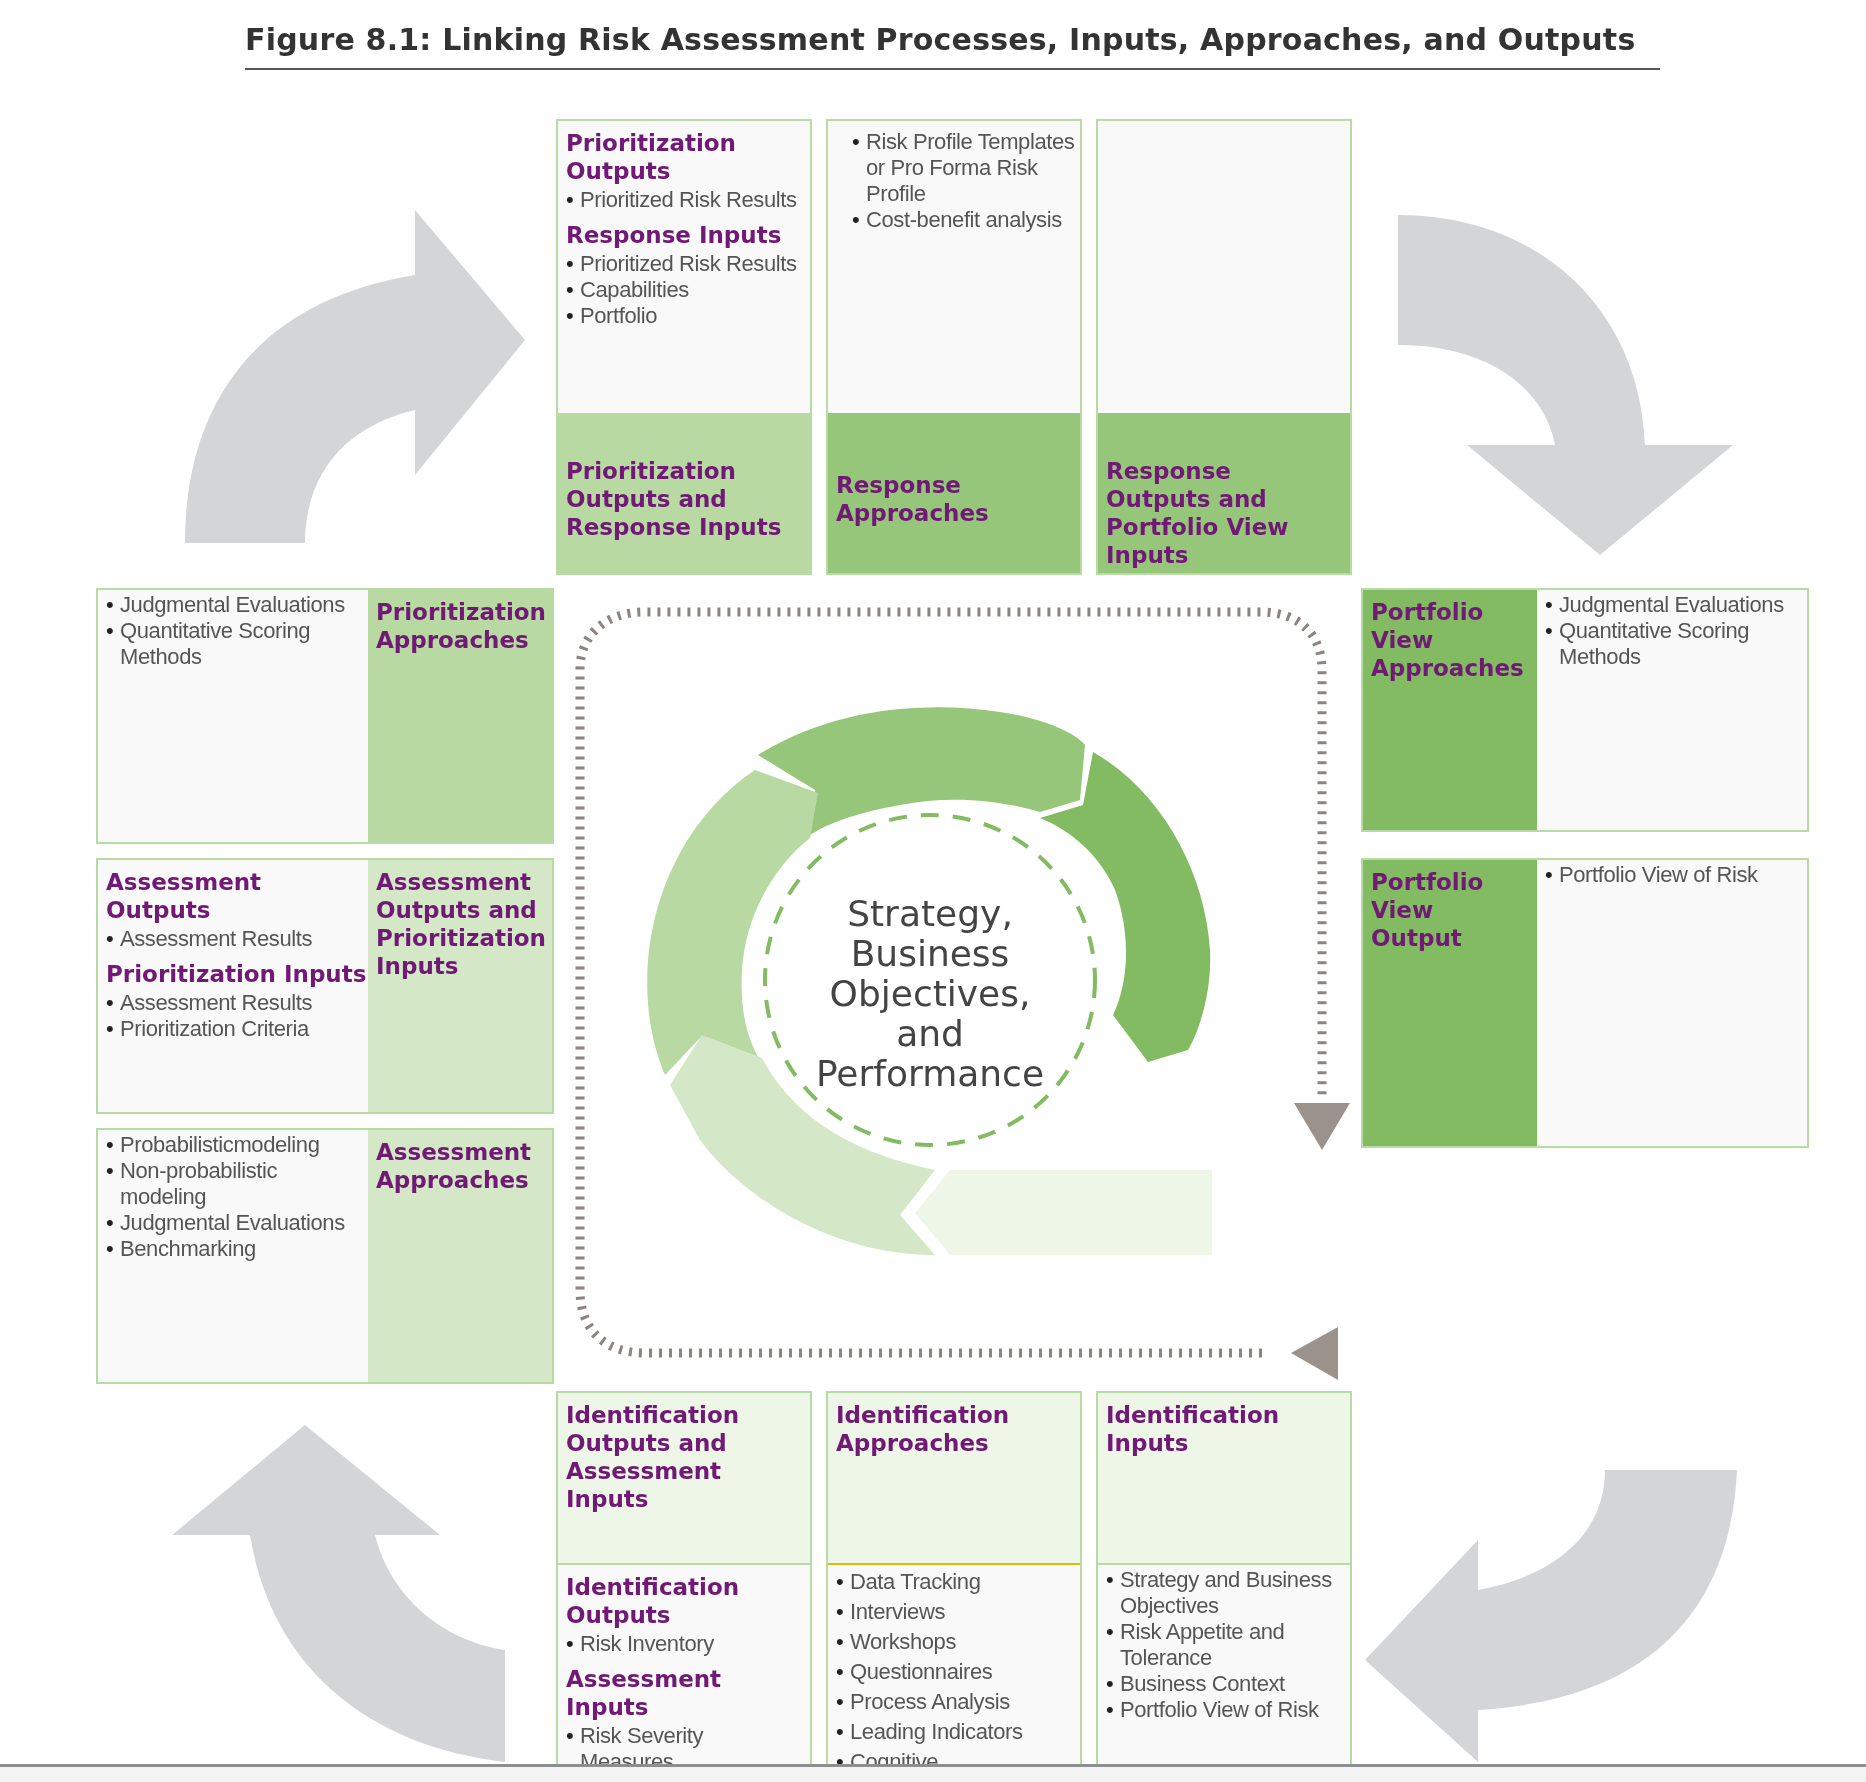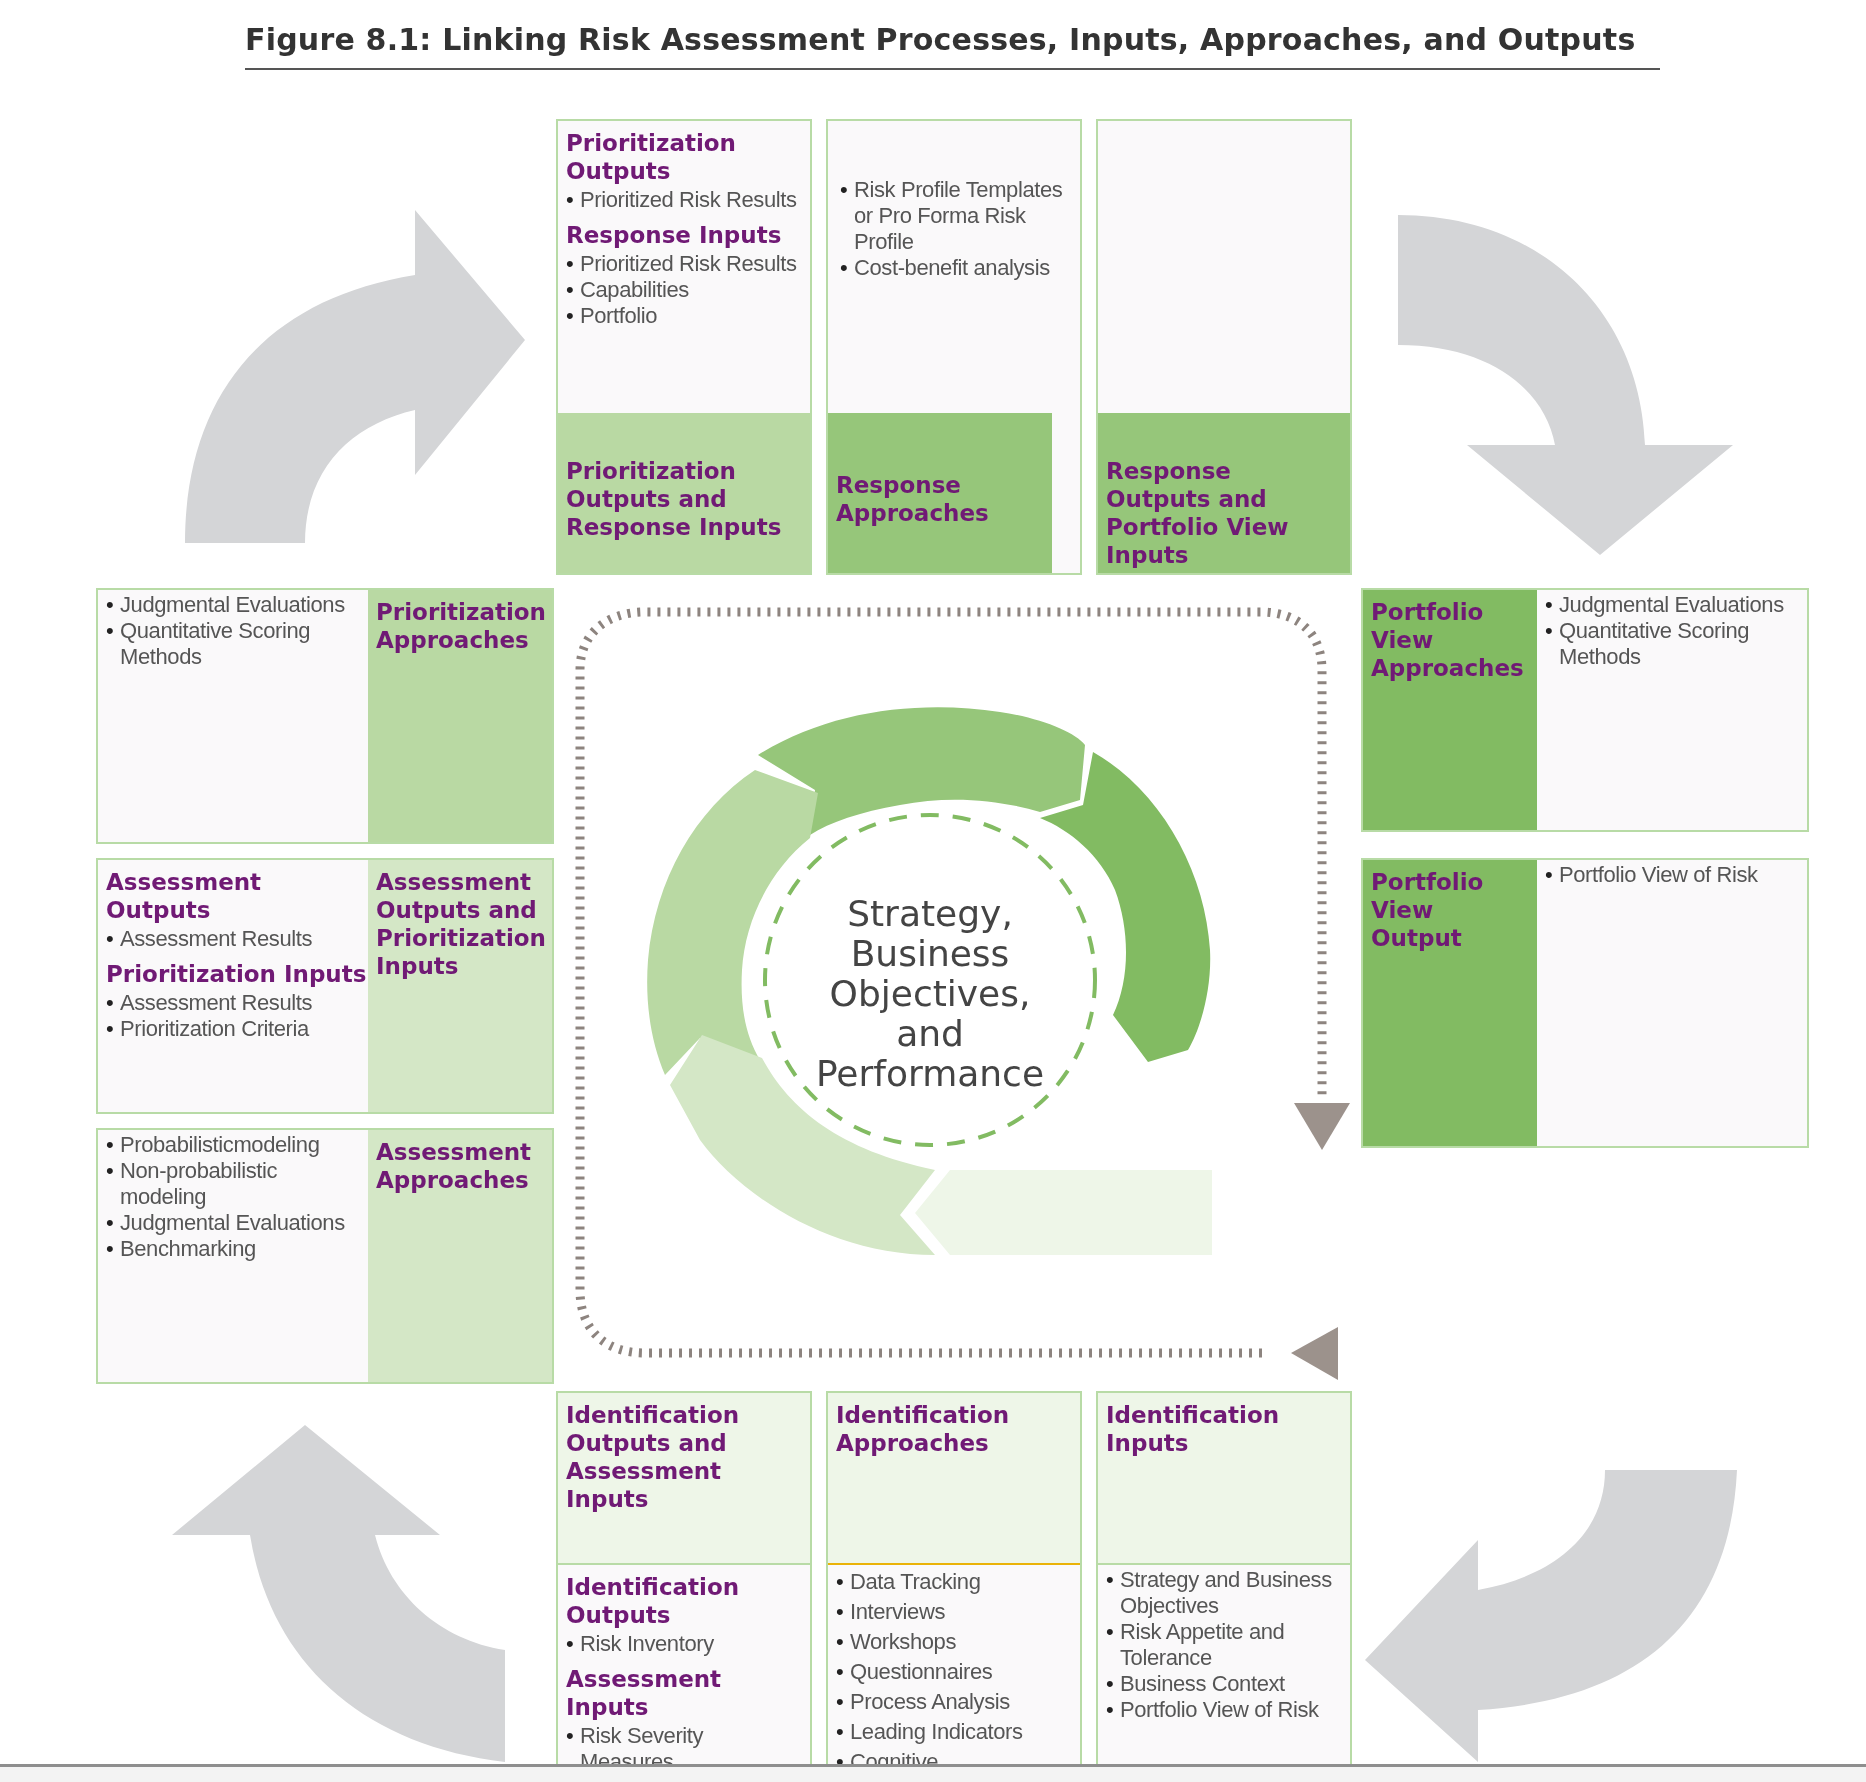--- a/index.html
+++ b/index.html
@@ -79,27 +79,27 @@
       <li>Capabilities</li>
       <li>Portfolio</li>
     </ul>
   </div>
   <div class="panel g1" style="left:0; top:292px; width:252px; height:164px; padding-top:42px;">
     <div class="hd">Prioritization Outputs and Response Inputs</div>
   </div>
 </div>
 
 <div class="box" style="left:826px; top:119px; width:256px; height:456px;">
-  <div class="panel" style="left:4px; top:0; width:252px; height:290px; padding-top:8px;margin-top:48px;">
+  <div class="panel" style="left:16px; top:0; width:252px; height:290px; padding-top:8px;">
     <ul>
       <li>Risk Profile Templates or Pro Forma Risk Profile</li>
       <li>Cost-benefit analysis</li>
     </ul>
   </div>
-  <div class="panel g2" style="left:0; top:292px; width:224px; height:164px; padding-top:56px;">
+  <div class="panel g2" style="left:0; top:292px; width:252px; height:164px; padding-top:56px;">
     <div class="hd">Response Approaches</div>
   </div>
 </div>
 
 <div class="box" style="left:1096px; top:119px; width:256px; height:456px;">
   <div class="panel g2" style="left:0; top:292px; width:252px; height:164px; padding-top:42px;">
     <div class="hd">Response Outputs and Portfolio View Inputs</div>
   </div>
 </div>
 

